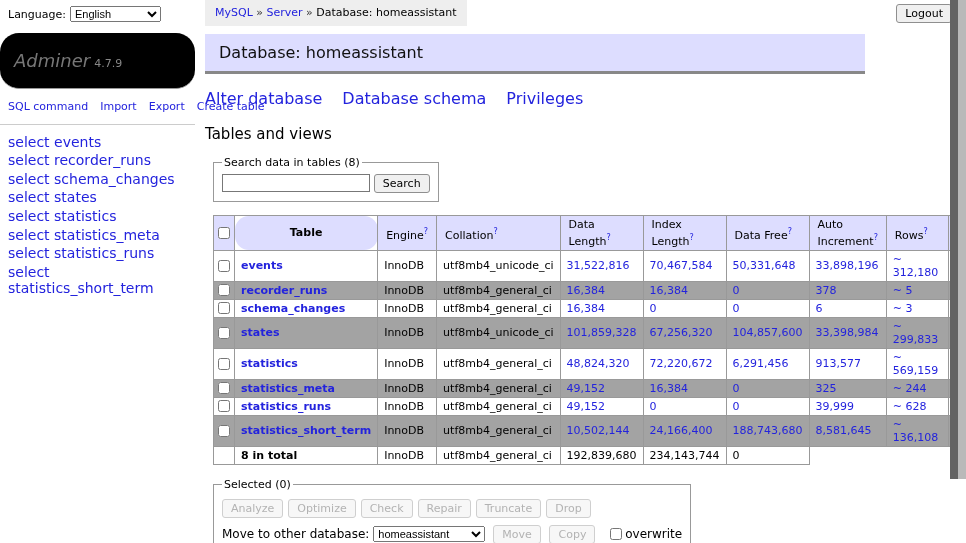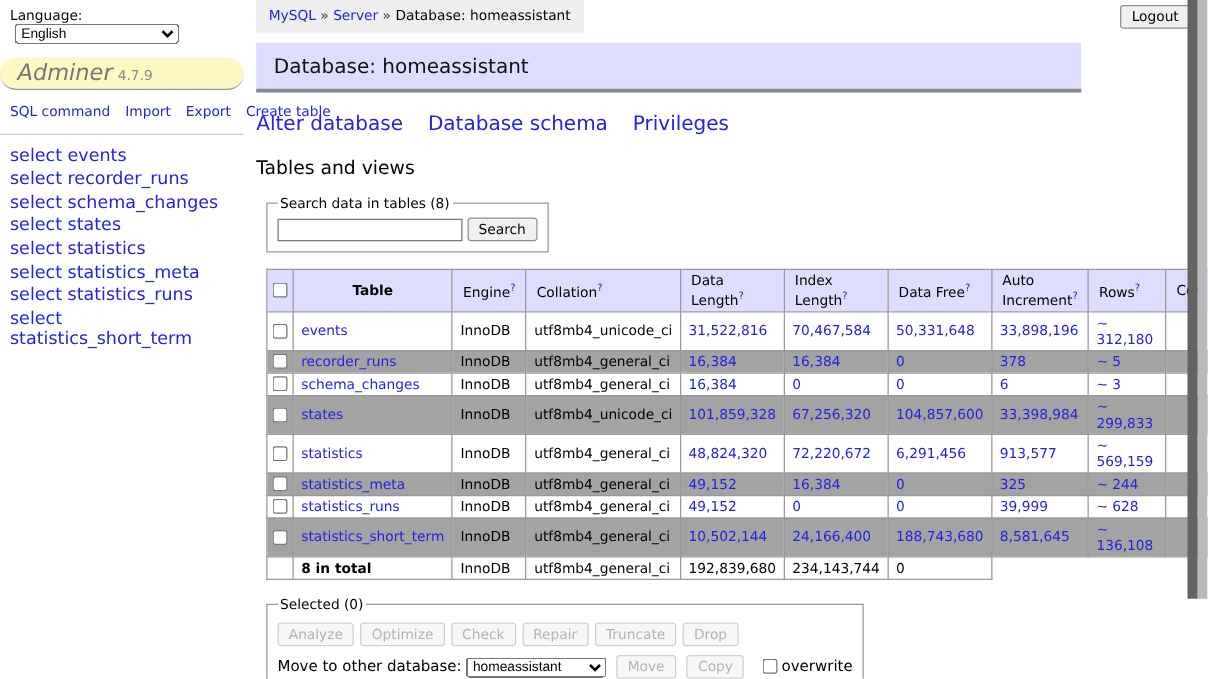--- a/index.html
+++ b/index.html
@@ -8,24 +8,24 @@
     width: 966px; height: 543px; overflow: hidden; position: relative;
     background:#fff; color:#000;
     font-family: "DejaVu Sans", "Liberation Sans", sans-serif;
     font-size: 12px;
   }
   a { color:#2323dd; text-decoration:none; }
 
   
   .sidebar { position:absolute; left:0; top:0; width:195px; }
   .lang-row { padding:6px 8px 4px; font-size:11px; }
-  .lang-row select { width:131px; font-size:11px; margin-left:4px; }
+  .lang-row select { width:91px; font-size:11px; margin-left:4px; }
   h1.brand {
-    margin:7px 0 0; background:#fef9c3; border-bottom:1px solid #999;
-    padding:2px 14px; font-size:18px; font-weight:normal; font-style:italic; color:#777;border-radius:19px;
+    margin:7px 0 0; background:#000000; border-bottom:1px solid #999;
+    padding:17px 14px; font-size:18px; font-weight:normal; font-style:italic; color:#777;border-radius:19px;
   }
   h1.brand .ver { font-size:11px; color:#888; font-style:normal; margin-left:4px; }
   .db-row { padding:13px 8px 2px; font-size:11px; }
   .db-row select { width:118px; font-size:11px; margin-left:4px; }
   .side-actions { padding:10px 8px 2px; font-size:11px; line-height:1.45; }
   .side-actions a { margin-right:12px; white-space:nowrap; }
   .sidebar hr { border:none; border-top:1px solid #ccc; margin:7px 0 6px; }
   .tbl-links { padding:2px 8px; font-size:14px; line-height:1.18; }
   .tbl-links a { display:block; padding:1px 0; }
 
@@ -56,26 +56,26 @@
   }
   button:disabled { color:#b3b3b3; border-color:#cfcfcf; background:#f7f7f7; }
 
   
   table.tables {
     border-collapse:collapse; margin:13px 0 0 8px; font-size:11px;
   }
   .tables td, .tables th { border:1px solid #999; padding:2px 6px; height:17px; }
   .tables thead td, .tables thead th { background:#ddf; }
   .tables thead th { font-weight:normal; text-align:left; padding:2px 8px; }
-  .tables thead th.col-table { font-weight:bold; text-align:center; min-width:110px; }
+  .tables thead th.col-table { font-weight:bold; text-align:center; min-width:110px;border-radius:14px; }
   .tables sup a { font-size:8px; }
   .tables td.check { text-align:center; padding:1px 3px; }
   .tables td.check input, .tables thead input { width:12px; height:12px; margin:1px; vertical-align:middle; }
   .tables tbody th { text-align:left; background:transparent; }
-  .tables tbody th a { font-weight:normal; }
+  .tables tbody th a { font-weight:bold; }
   .tables tr.odd td, .tables tr.odd th { background:#a3a3a3; }
   .tables td.num { text-align:left; min-width:62px; }
   .tables td.blue { color:#2323dd; }
   .tables tr.total th, .tables tr.total td { font-weight:normal; }
   .tables tr.total th { font-weight:bold; }
   .tables td.comment { min-width:52px; }
 
   
   .sel-buttons { margin:3px 0 7px; }
   .sel-buttons button { margin-right:5px; }

